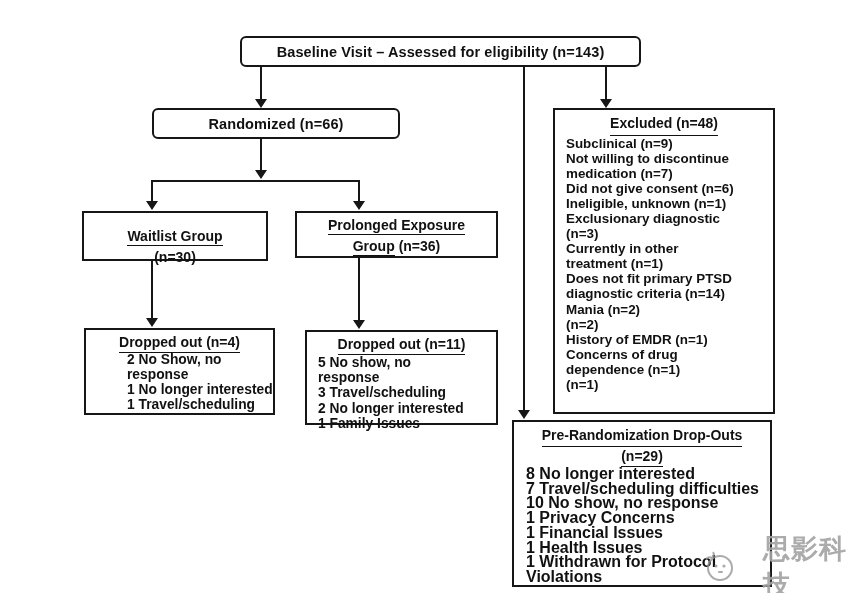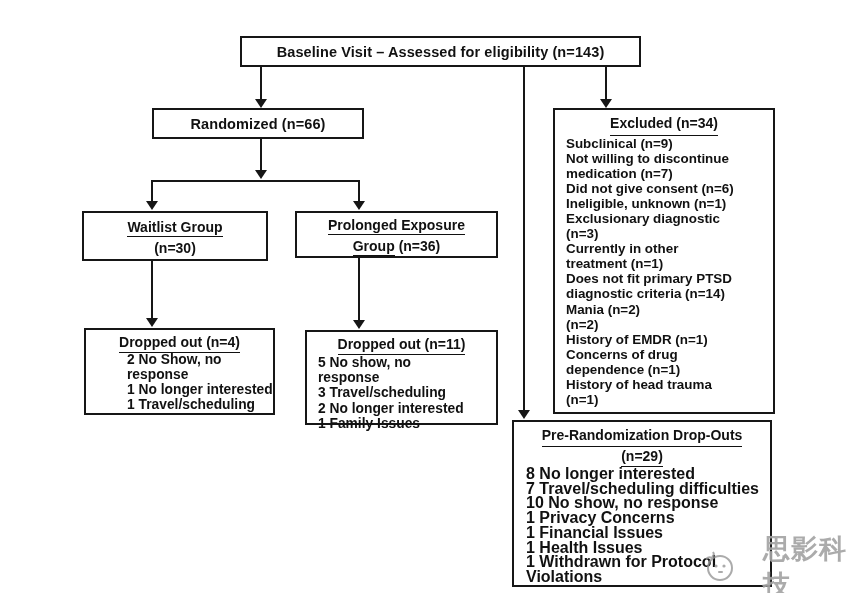--- a/index.html
+++ b/index.html
@@ -5,30 +5,30 @@
   html,body{margin:0;padding:0;background:#ffffff;}
   .stage{
     position:relative;width:864px;height:593px;background:#ffffff;overflow:hidden;
     font-family:"Liberation Sans","DejaVu Sans",sans-serif;
     font-weight:bold;color:#111;
     -webkit-font-smoothing:antialiased;
   }
   .box{
     position:absolute;border:2px solid #161616;background:#fff;box-sizing:border-box;
   }
-  .center-single{display:flex;align-items:center;justify-content:center;font-size:14.5px;letter-spacing:.1px;}
+  .center-single{display:flex;align-items:center;justify-content:center;font-size:14.5px;letter-spacing:.1px;border-radius:6px;}
   .u{border-bottom:1.6px solid #111;padding-bottom:1px;}
   .box-title{text-align:center;font-size:14px;line-height:19px;padding-top:2px;white-space:nowrap;}
   .box-title .u{display:inline-block;}
   .li{white-space:nowrap;}
   
   .excluded .box-title{line-height:21px;font-size:14px;}
   .excluded .li{font-size:13.4px;line-height:15.05px;padding-left:7px;}
   
-  .groupbox{text-align:center;font-size:14px;line-height:21px;padding-top:4px;}
+  .groupbox{text-align:center;font-size:14px;line-height:21px;padding-top:13px;}
   
   .dropped4 .li{font-size:13.8px;line-height:14.9px;padding-left:7px;margin-left:30px;}
   .dropped11 .li{font-size:13.8px;line-height:15.2px;padding-left:7px;}
   .dropped4 .box-title,.dropped11 .box-title{line-height:18px;}
   
   .prerand .box-title{line-height:18.5px;font-size:14px;padding-top:3px;}
   .prerand .titleblock{}
   .prerand .li{font-size:16px;line-height:14.7px;padding-left:8px;}
   
   .vline{position:absolute;width:2px;background:#161616;}
@@ -61,51 +61,50 @@
 
   <div class="vline" style="left:260px;top:66px;height:33px;"></div>
   <div class="arrow-down" style="left:255px;top:99px;"></div>
 
   <div class="vline" style="left:523px;top:66px;height:344px;"></div>
   <div class="arrow-down" style="left:518px;top:410px;"></div>
 
   <div class="vline" style="left:605px;top:66px;height:33px;"></div>
   <div class="arrow-down" style="left:600px;top:99px;"></div>
 
-  <div class="box center-single" style="left:152px;top:108px;width:212px;height:31px;text-align:right;">
+  <div class="box center-single" style="left:152px;top:108px;width:248px;height:31px;text-align:right;">
     <span>Randomized (n=66)</span>
   </div>
 
   <div class="vline" style="left:260px;top:139px;height:31px;"></div>
   <div class="arrow-down" style="left:255px;top:170px;"></div>
   <div class="hline" style="left:151px;top:180px;width:209px;"></div>
   <div class="vline" style="left:151px;top:180px;height:21px;"></div>
   <div class="arrow-down" style="left:146px;top:201px;"></div>
   <div class="vline" style="left:358px;top:180px;height:21px;"></div>
   <div class="arrow-down" style="left:353px;top:201px;"></div>
 
   <div class="box excluded" style="left:553px;top:108px;width:222px;height:306px;padding:1px 4px;">
-    <div class="box-title"><span class="u">Excluded (n=34)</span></div>
+    <div class="box-title"><span class="u">Excluded (n=48)</span></div>
     <div class="li">Subclinical (n=9)</div>
     <div class="li">Not willing to discontinue</div>
     <div class="li">medication (n=7)</div>
     <div class="li">Did not give consent (n=6)</div>
     <div class="li">Ineligible, unknown (n=1)</div>
     <div class="li">Exclusionary diagnostic</div>
     <div class="li">(n=3)</div>
     <div class="li">Currently in other</div>
     <div class="li">treatment (n=1)</div>
     <div class="li">Does not fit primary PTSD</div>
     <div class="li">diagnostic criteria (n=14)</div>
     <div class="li">Mania (n=2)</div>
     <div class="li">(n=2)</div>
     <div class="li">History of EMDR (n=1)</div>
     <div class="li">Concerns of drug</div>
     <div class="li">dependence (n=1)</div>
-    <div class="li">History of head trauma</div>
     <div class="li">(n=1)</div>
   </div>
 
   <div class="box groupbox" style="left:82px;top:211px;width:186px;height:50px;">
     <div><span class="u">Waitlist Group</span></div>
     <div>(n=30)</div>
   </div>
 
   <div class="box groupbox" style="left:295px;top:211px;width:203px;height:47px;padding-top:2px;">
     <div><span class="u">Prolonged Exposure</span></div>

